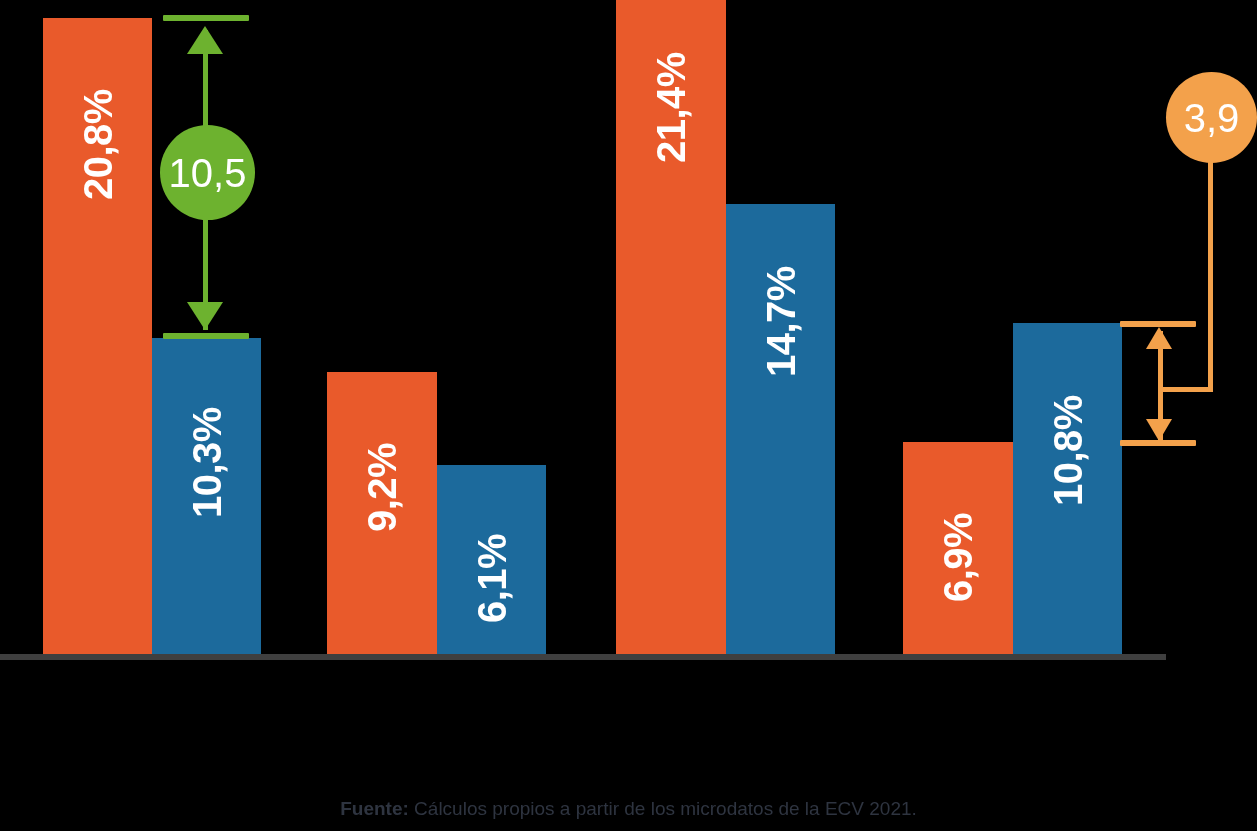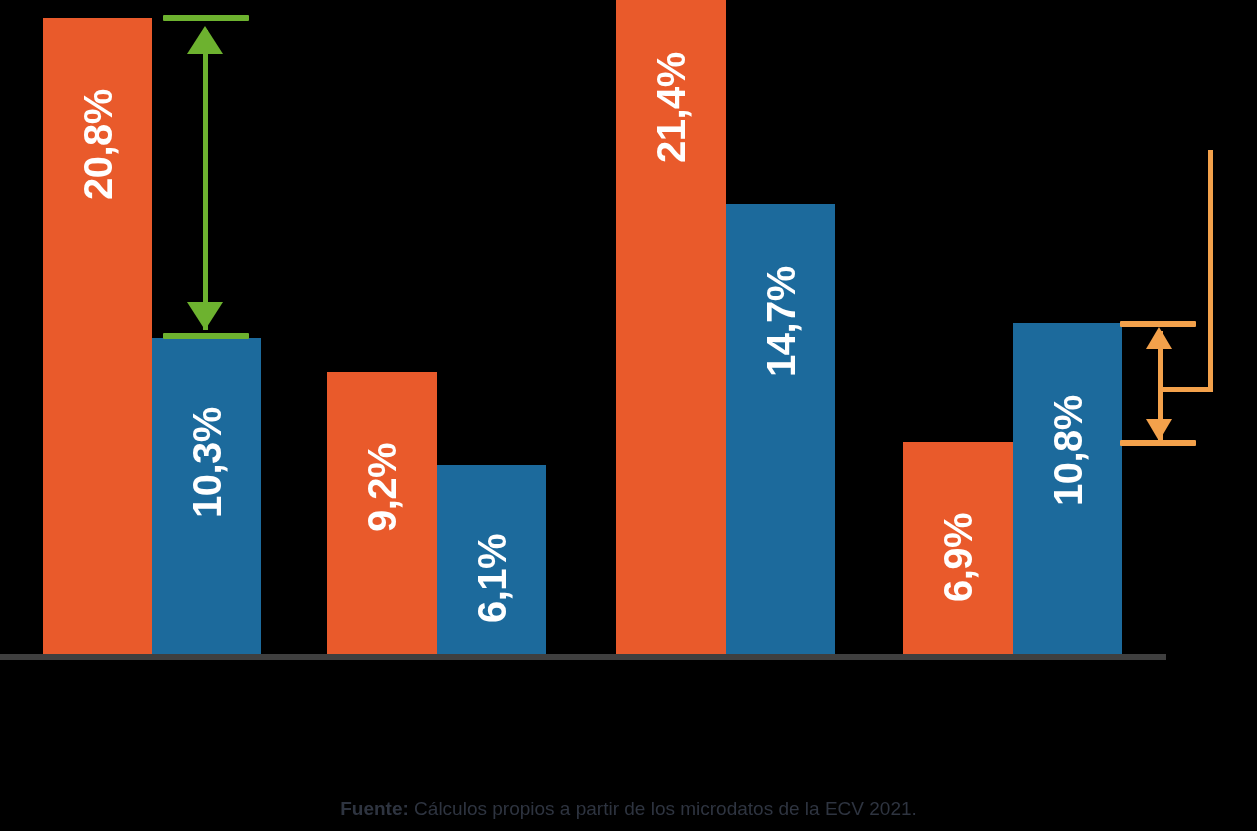--- a/index.html
+++ b/index.html
@@ -132,20 +132,23 @@
               border-right:18px solid transparent;
               border-bottom:28px solid #6DB22F;"></div>
 
   <div class="arrowhead" style="left:187px; top:302px;
               border-left:18px solid transparent;
               border-right:18px solid transparent;
               border-top:28px solid #6DB22F;"></div>
 
   <div class="cap green-fill" style="left:163px; top:333px; width:86px;"></div>
 
+  <div class="badge green-fill" style="left:160px; top:125px; width:95px; height:95px;">
+    <span>10,5</span>
+  </div>
 
   <div class="bar orange" style="left:327px; top:372px; width:110px; height:283px;">
     <span class="bar-label" style="top:160px;">9,2%</span>
   </div>
 
   <div class="bar blue" style="left:437px; top:465px; width:109px; height:190px;">
     <span class="bar-label" style="top:158px;">6,1%</span>
   </div>
 
   <div class="bar orange" style="left:616px; top:0px; width:110px; height:655px;">
@@ -177,20 +180,23 @@
               border-left:13px solid transparent;
               border-right:13px solid transparent;
               border-top:22px solid #F3A14B;"></div>
 
   <div class="cap orange-fill" style="left:1120px; top:440px; width:76px;"></div>
 
   <div class="elbow-h orange-fill" style="left:1158px; top:387px; width:55px;"></div>
 
   <div class="elbow-v orange-fill" style="left:1208px; top:150px; height:240px;"></div>
 
+  <div class="badge orange-fill" style="left:1166px; top:72px; width:91px; height:91px;">
+    <span>3,9</span>
+  </div>
 
   <div class="axis-line"></div>
 
 </div>
 
 <div class="footer">
   <b>Fuente:</b><span class="rest"> Cálculos propios a partir de los microdatos de la ECV 2021.</span>
 </div>
 
 </body></html>

